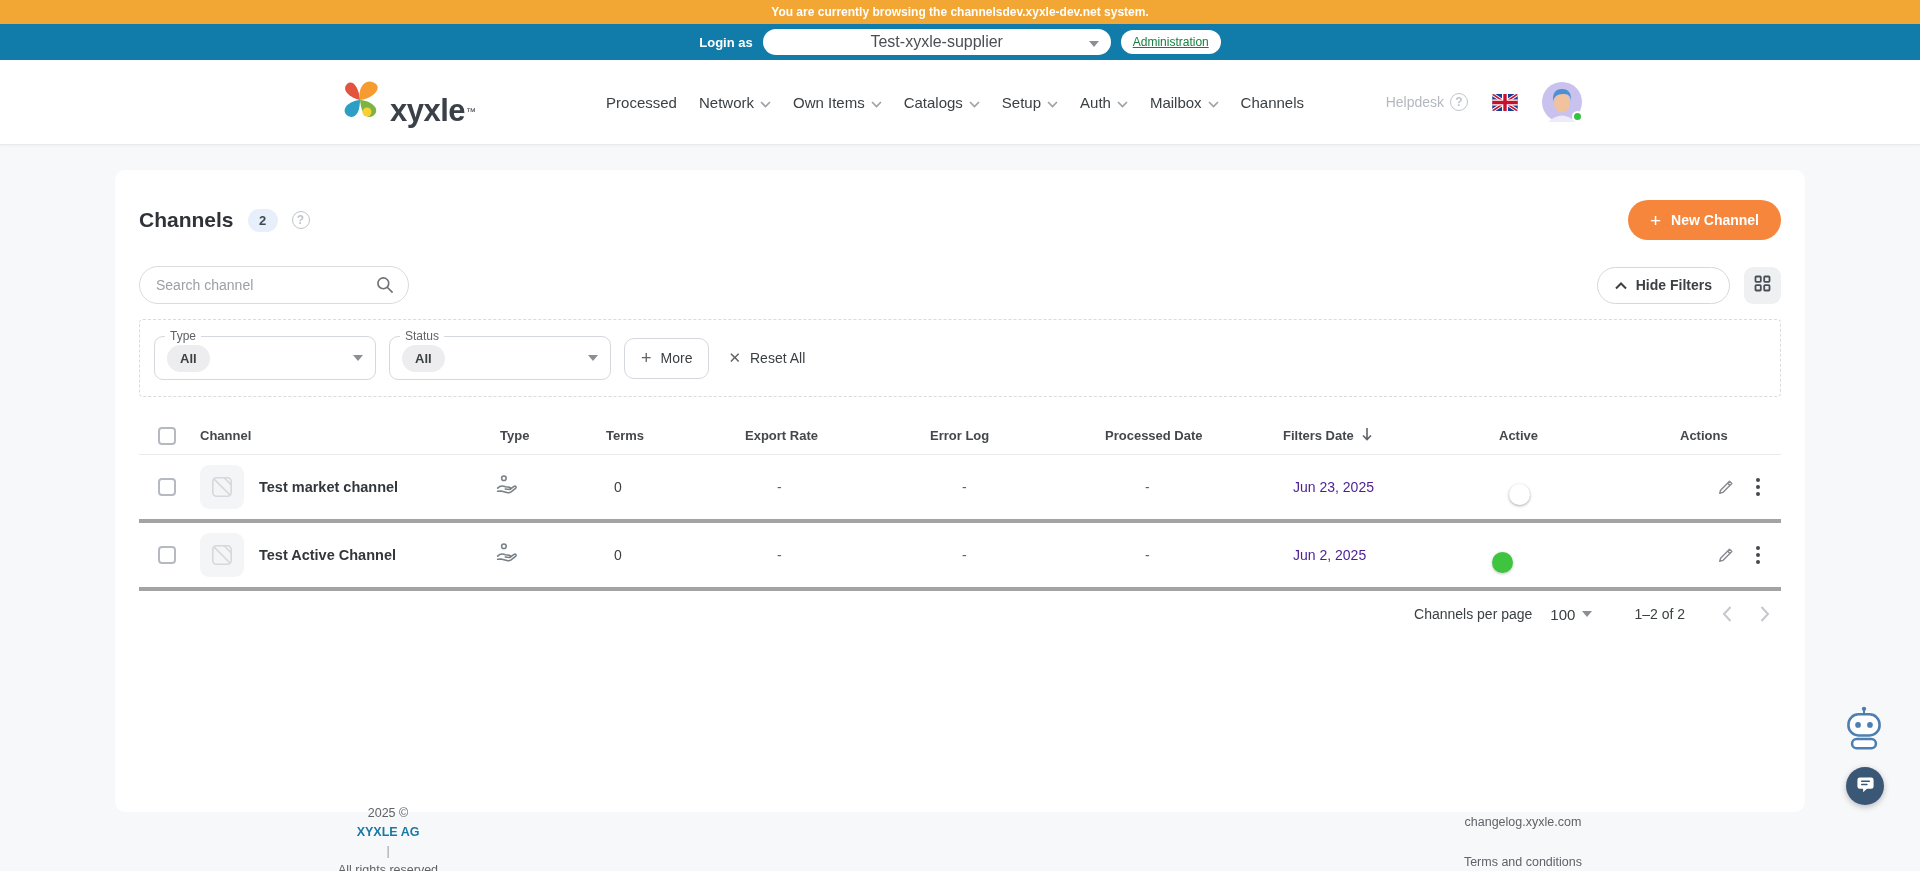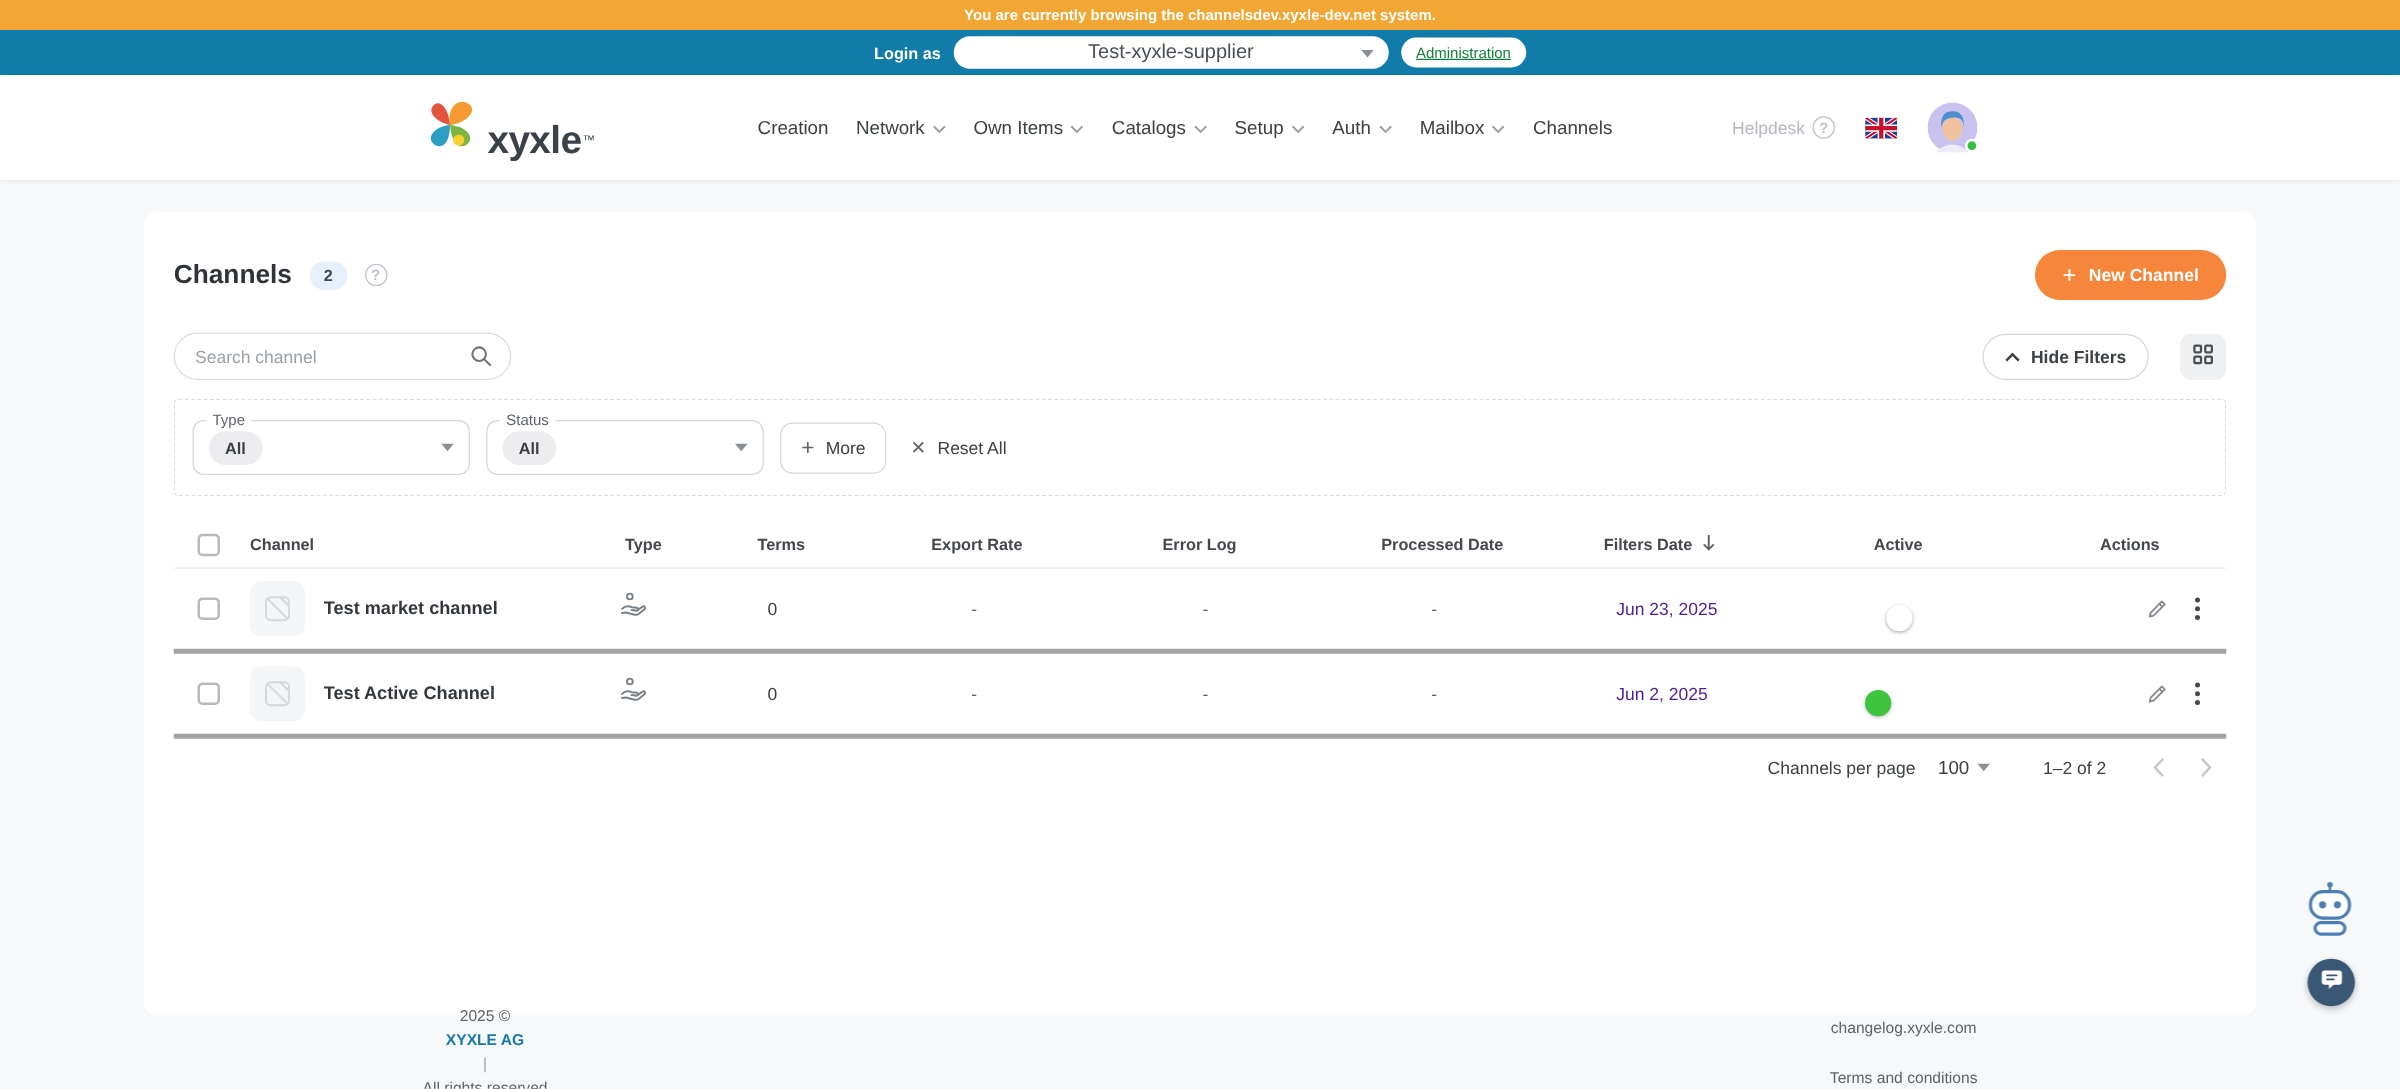--- a/index.html
+++ b/index.html
@@ -51,21 +51,21 @@
     border-radius:20px; padding:0 22px; font-size:14px; font-weight:bold; display:flex; align-items:center; gap:10px;
     font-family:inherit; cursor:pointer; }
   .plus { font-size:19px; font-weight:normal; line-height:1; }
   
   .search-row { margin-top:26px; display:flex; align-items:center; }
   .search-wrap { position:relative; width:270px; }
   .search-input { width:270px; height:38px; border:1px solid #D9DBDF; border-radius:19px; padding:0 40px 0 16px;
     font-size:14px; color:#3C4043; outline:none; font-family:inherit; }
   .search-input::placeholder { color:#9AA0A6; }
   .search-icon { position:absolute; right:14px; top:9px; }
-  .right-tools { margin-left:auto; display:flex; align-items:center; gap:25px; }
+  .right-tools { margin-left:auto; display:flex; align-items:center; gap:14px; }
   .hide-filters { height:37px; border:1px solid #D5D8DC; background:#fff; border-radius:19px; padding:0 17px;
     display:flex; align-items:center; gap:9px; font-size:14px; font-weight:bold; color:#3C4043; cursor:pointer; font-family:inherit; }
   .grid-btn { width:37px; height:37px; border-radius:9px; background:#EFF0F2; border:none; display:flex;
     align-items:center; justify-content:center; cursor:pointer; }
   
   .filters-box { margin-top:15px; border:1px dashed #D9DBDF; border-radius:4px; padding:16px 14px;
     display:flex; align-items:center; gap:13px; }
   .fieldset { position:relative; width:222px; height:44px; border:1px solid #D5D8DC; border-radius:9px;
     display:flex; align-items:center; padding:0 12px; cursor:pointer; }
   .fieldset .flabel { position:absolute; top:-8px; left:10px; background:#fff; padding:0 5px; font-size:12px; color:#5F6368; }
@@ -154,21 +154,21 @@
           <path d="M22 22 C35 23 43 32 35 38 C27 42 23 33 22 22" fill="#7CB342"></path>
           <circle cx="29" cy="34" r="4.5" fill="#F7D032"></circle>
         </svg>
       </span>
       <span>
         <span class="logo-text">xyxle</span><span class="logo-tm">™</span>
       </span>
     </div>
     <nav>
       <div class="nav-item">
-        <span>Creation</span>
+        <span>Processed</span>
       </div>
       <div class="nav-item">
         <span>Network</span>
         <span><svg width="11" height="7" viewBox="0 0 11 7">
               <path d="M1 1 L5.5 5.5 L10 1" fill="none" stroke="#9AA0A6" stroke-width="1.6"></path>
             </svg></span>
       </div>
       <div class="nav-item">
         <span>Own Items</span>
         <span><svg width="11" height="7" viewBox="0 0 11 7">

